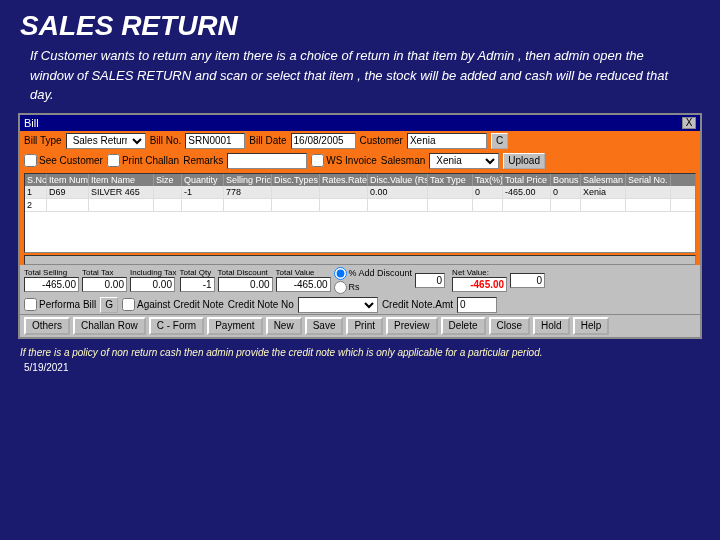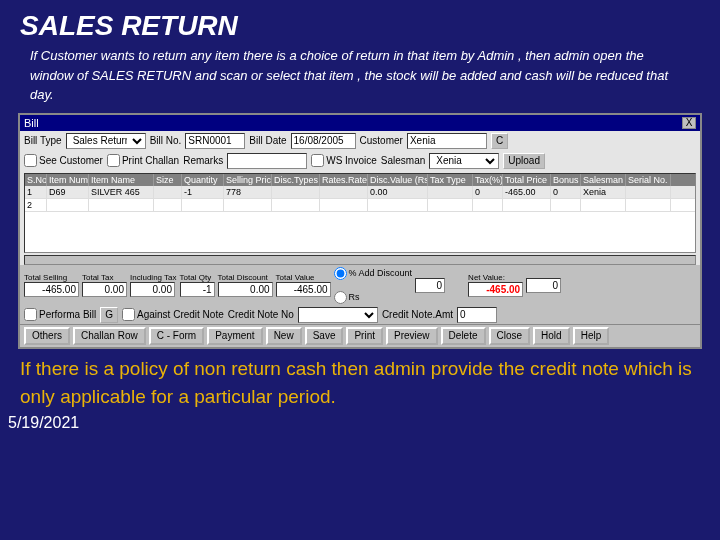--- a/index.html
+++ b/index.html
@@ -25,21 +25,21 @@
       font-size: 13px;
       font-style: italic;
       padding: 0 30px 8px 30px;
       line-height: 1.5;
     }
 
     
     .window {
       margin: 0 18px;
       border: 2px solid #888;
-      background: #e5e5e5;
+      background: #f97316;
       position: relative;
     }
 
     .window-titlebar {
       background: #000080;
       color: white;
       font-size: 11px;
       padding: 2px 4px;
       display: flex;
       justify-content: space-between;
@@ -186,21 +186,21 @@
     }
 
     .total-input.red {
       color: red;
     }
 
     .radio-group {
       display: flex;
       flex-direction: column;
       font-size: 9px;
-      gap: 11px;
+      gap: 1px;
     }
 
     .radio-item {
       display: flex;
       align-items: center;
       gap: 2px;
     }
 
     
     .credit-row {
@@ -227,30 +227,31 @@
       border: 2px outset #fff;
       font-size: 10px;
       height: 18px;
       padding: 0 6px;
       cursor: pointer;
       white-space: nowrap;
     }
 
     
     .footer-text {
-      color: #eab308;
-      font-size: 19px;
+      color: #fef9c3;
+      font-size: 10px;
+      font-style: italic;
       padding: 6px 20px 2px 20px;
       line-height: 1.5;
     }
 
     .footer-date {
       color: #ffffff;
-      font-size: 16px;
-      padding: 0 8px;
+      font-size: 10px;
+      padding: 0 24px;
     }
   </style>
 </head>
 <body>
 
 <div class="page-title">SALES RETURN</div>
 
 <div class="description">If Customer wants to return any item  there is a choice of return in that item by Admin , then admin open the window of SALES RETURN and scan or select that item , the stock will be added and cash will be reduced that day.</div>
 
 <div class="window">
@@ -383,21 +384,21 @@
       <label class="radio-item">
         <input type="radio" name="discount-type" checked="" style="">
         <span>% Add Discount</span>
       </label>
       <label class="radio-item">
         <input type="radio" name="discount-type" style="">
         <span>Rs</span>
       </label>
     </div>
     <input class="total-input" value="0" style="width: 30px;">
-    <div class="total-field" style="margin-left:20px">
+    <div class="total-field" style="margin-left:4px">
       <span class="total-label">Net Value:</span>
       <input class="total-input red" value="-465.00" style="width: 55px; color: red; font-weight: bold;">
     </div>
     <input class="total-input" value="0" style="width: 35px;">
   </div>
 
   <div class="credit-row">
     <label class="checkbox-label">
       <input type="checkbox" style="">
       <span>Performa Bill</span>

